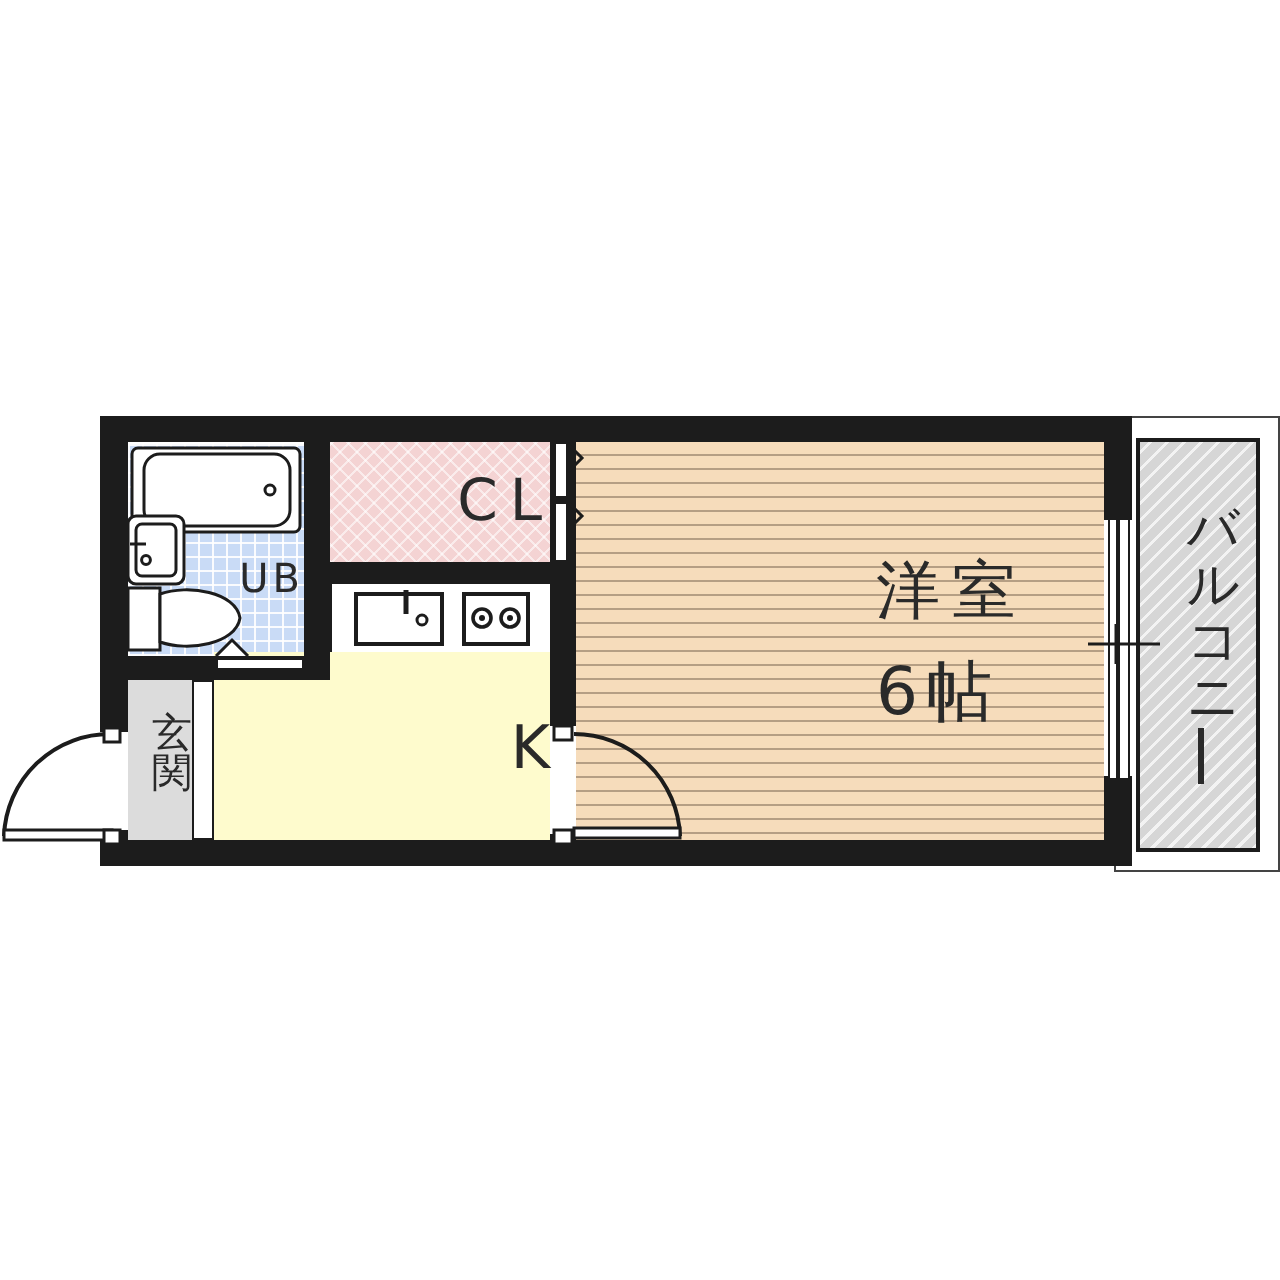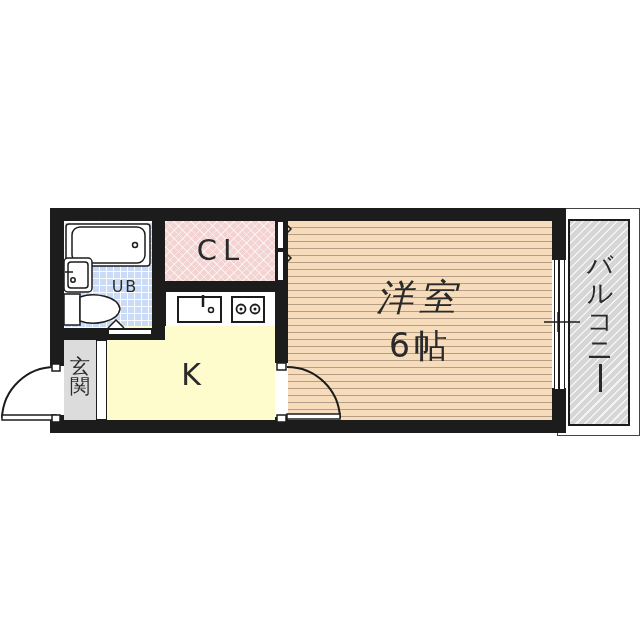--- a/index.html
+++ b/index.html
@@ -1,19 +1,19 @@
 <!DOCTYPE html>
 <html><head>
 <meta charset="utf-8">
 <style>
   html,body{margin:0;padding:0;background:#ffffff;}
   body{width:640px;height:640px;position:relative;overflow:hidden;font-family:"DejaVu Sans","Liberation Sans",sans-serif;}
   .abs{position:absolute;}
   .wall{position:absolute;background:#1c1c1c;}
-  .room-label{position:absolute;color:#2a2a2a;font-family:"DejaVu Sans","Liberation Sans",sans-serif;text-align:center;line-height:1;}
+  .room-label{position:absolute;color:#2a2a2a;font-family:"DejaVu Sans","Liberation Sans",sans-serif;text-align:right;line-height:1;}
   .cl-room{background-color:#f4d3d3;
     background-image:
       repeating-linear-gradient(45deg, rgba(255,255,255,0.55) 0 1px, transparent 1px 6px),
       repeating-linear-gradient(-45deg, rgba(255,255,255,0.55) 0 1px, transparent 1px 6px);}
   .ub-room{background-color:#c9dbf6;
     background-image:
       repeating-linear-gradient(0deg, rgba(255,255,255,0.9) 0 1px, transparent 1px 7px),
       repeating-linear-gradient(90deg, rgba(255,255,255,0.9) 0 1px, transparent 1px 7px);}
   .western-room{background-color:#f6dcbb;
     background-image:repeating-linear-gradient(180deg, transparent 0 6px, #b59e84 6px 7px);}
@@ -120,20 +120,20 @@
 
 <div class="abs" style="left:554px;top:259px;width:11px;height:131px;background:#fff;border:1.5px solid #1c1c1c;box-sizing:border-box;">
   <div style="position:absolute;left:3px;top:0;width:1.5px;height:100%;background:#1c1c1c;"></div>
 </div>
 <svg class="abs" style="left:544px;top:310px;" width="36" height="24">
   <line x1="0" y1="12" x2="36" y2="12" stroke="#1c1c1c" stroke-width="1.5"></line>
   <line x1="14" y1="2" x2="14" y2="22" stroke="#1c1c1c" stroke-width="1.5"></line>
 </svg>
 
 <div class="room-label" style="left:165px;top:236px;width:112px;font-size:29px;letter-spacing:6px;">CL</div>
-<div class="room-label" style="left:98px;top:279px;width:54px;font-size:16px;letter-spacing:2px;">UB</div>
+<div class="room-label" style="left:98px;top:279px;width:54px;font-size:20px;letter-spacing:2px;">UB</div>
 <div class="room-label" style="left:107px;top:360px;width:168px;font-size:30px;">K</div>
 <div class="room-label vtext" style="left:64px;top:356px;width:32px;font-size:20px;">
   <span>玄</span>
   <span>関</span>
 </div>
-<div class="room-label" style="left:339px;top:279px;width:160px;font-size:37px;letter-spacing:6px;font-style:italic;">洋室</div>
+<div class="room-label" style="left:354px;top:279px;width:160px;font-size:32px;letter-spacing:6px;">洋室</div>
 <div class="room-label" style="left:340px;top:329px;width:160px;font-size:33px;letter-spacing:4px;">6帖</div>
 
 </body></html>

